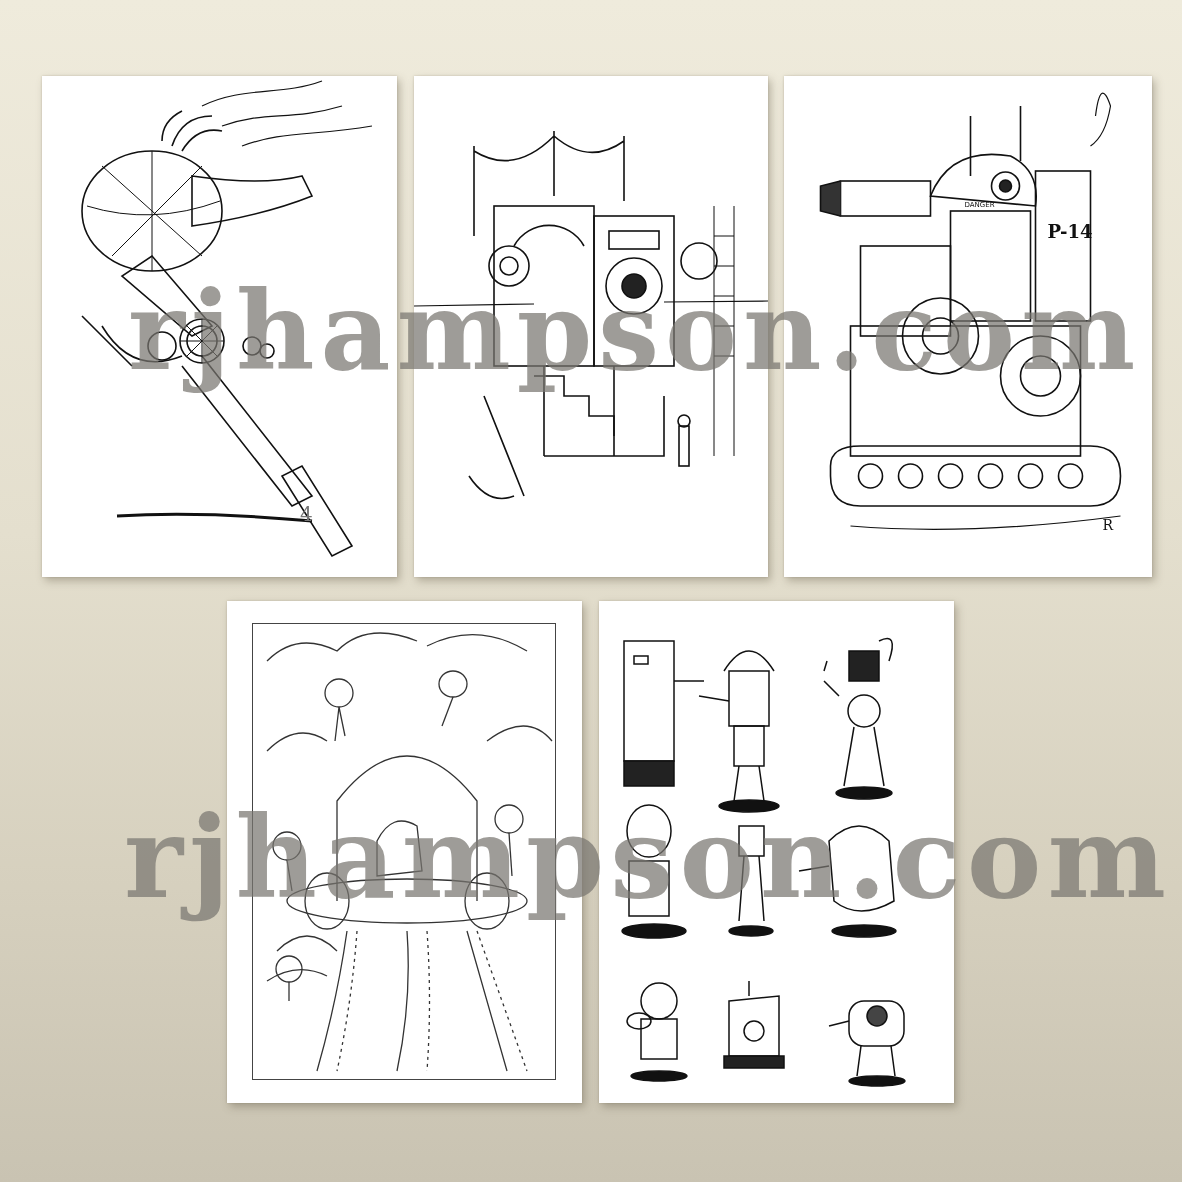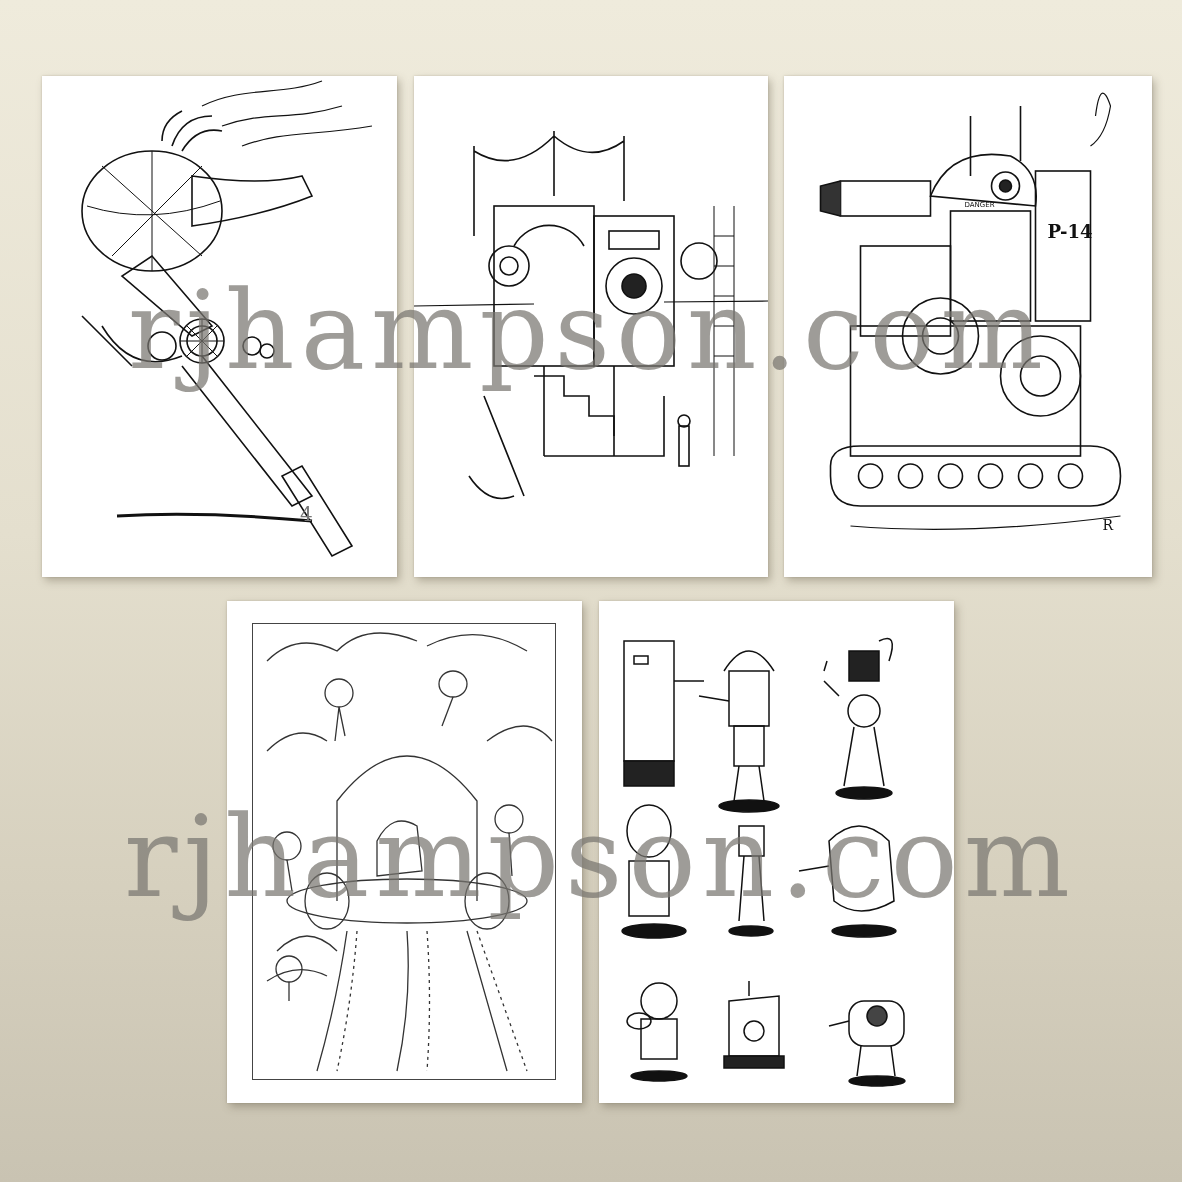--- a/index.html
+++ b/index.html
@@ -10,21 +10,21 @@
   }
   .card {
     position:absolute; background:#ffffff;
     box-shadow: 3px 4px 8px rgba(90,80,60,0.35), 0 0 2px rgba(90,80,60,0.25);
     overflow:hidden;
   }
   .card svg { position:absolute; left:0; top:0; width:100%; height:100%; }
   .inner-frame { position:absolute; border:1.5px solid #444; }
   .watermark {
     position:absolute; white-space:nowrap; color:rgba(120,118,112,0.72);
-    font-family: "DejaVu Serif", serif; font-weight:normal; letter-spacing:6px;
+    font-family: "DejaVu Serif", serif; font-weight:bold; letter-spacing:6px;
     pointer-events:none; z-index:5;
   }
 </style>
 </head>
 <body>
 
 <div class="card" style="left:42px; top:76px; width:355px; height:501px;">
   <svg viewBox="0 0 355 501" fill="none" stroke="#111" stroke-width="1.6">
     <path d="M160 30 C200 10 240 20 280 5 M180 50 C220 35 250 45 300 30 M200 70 C240 55 270 60 330 50" stroke-width="1.2"></path>
     <ellipse cx="110" cy="135" rx="70" ry="60"></ellipse>

